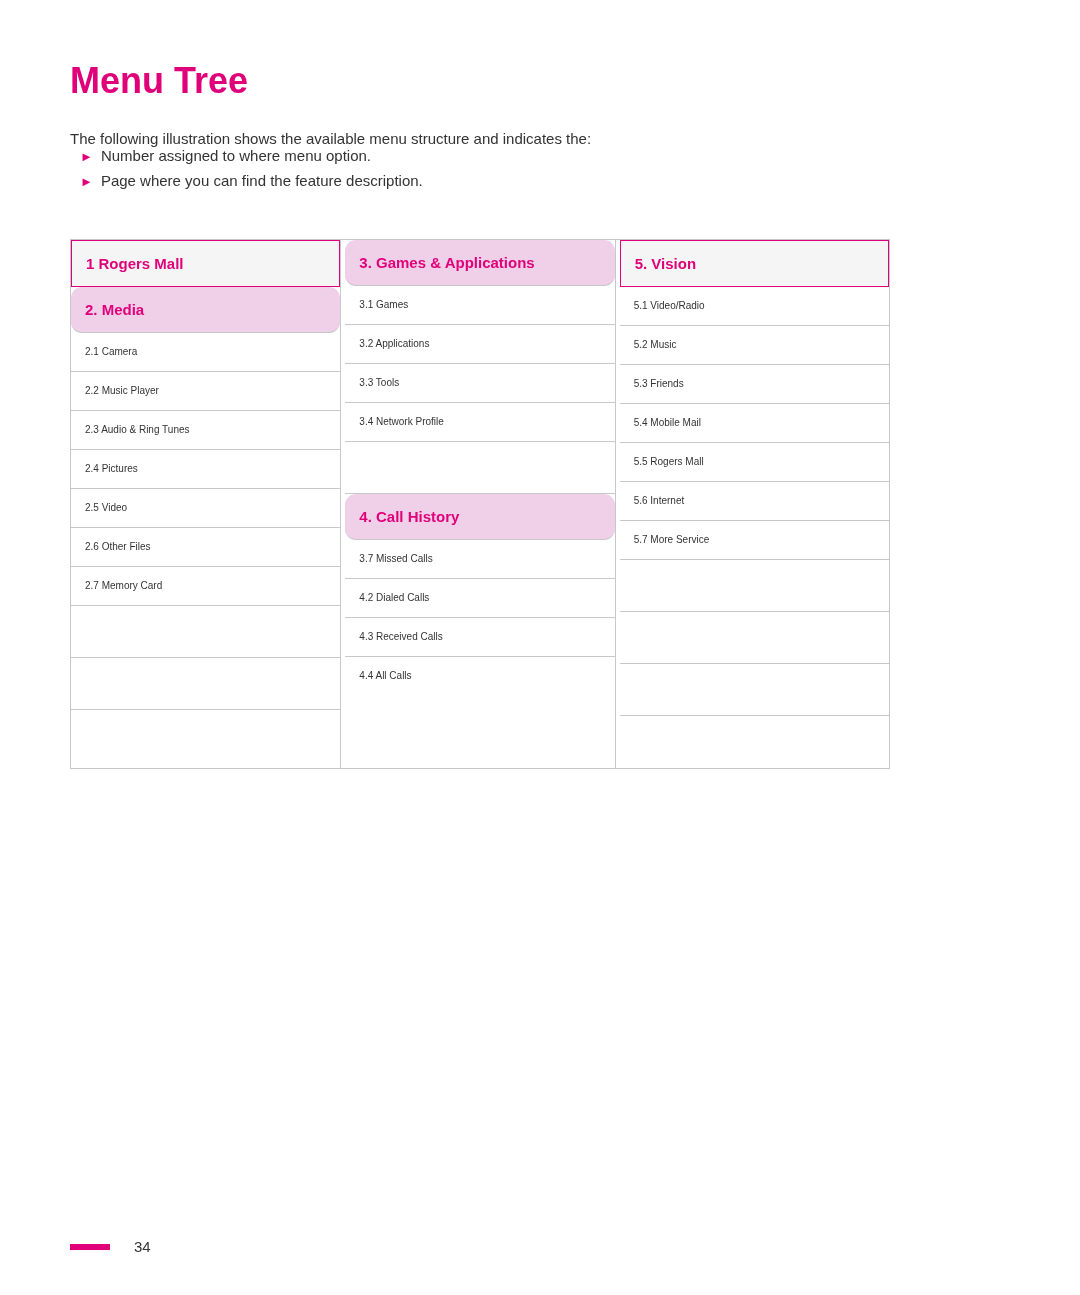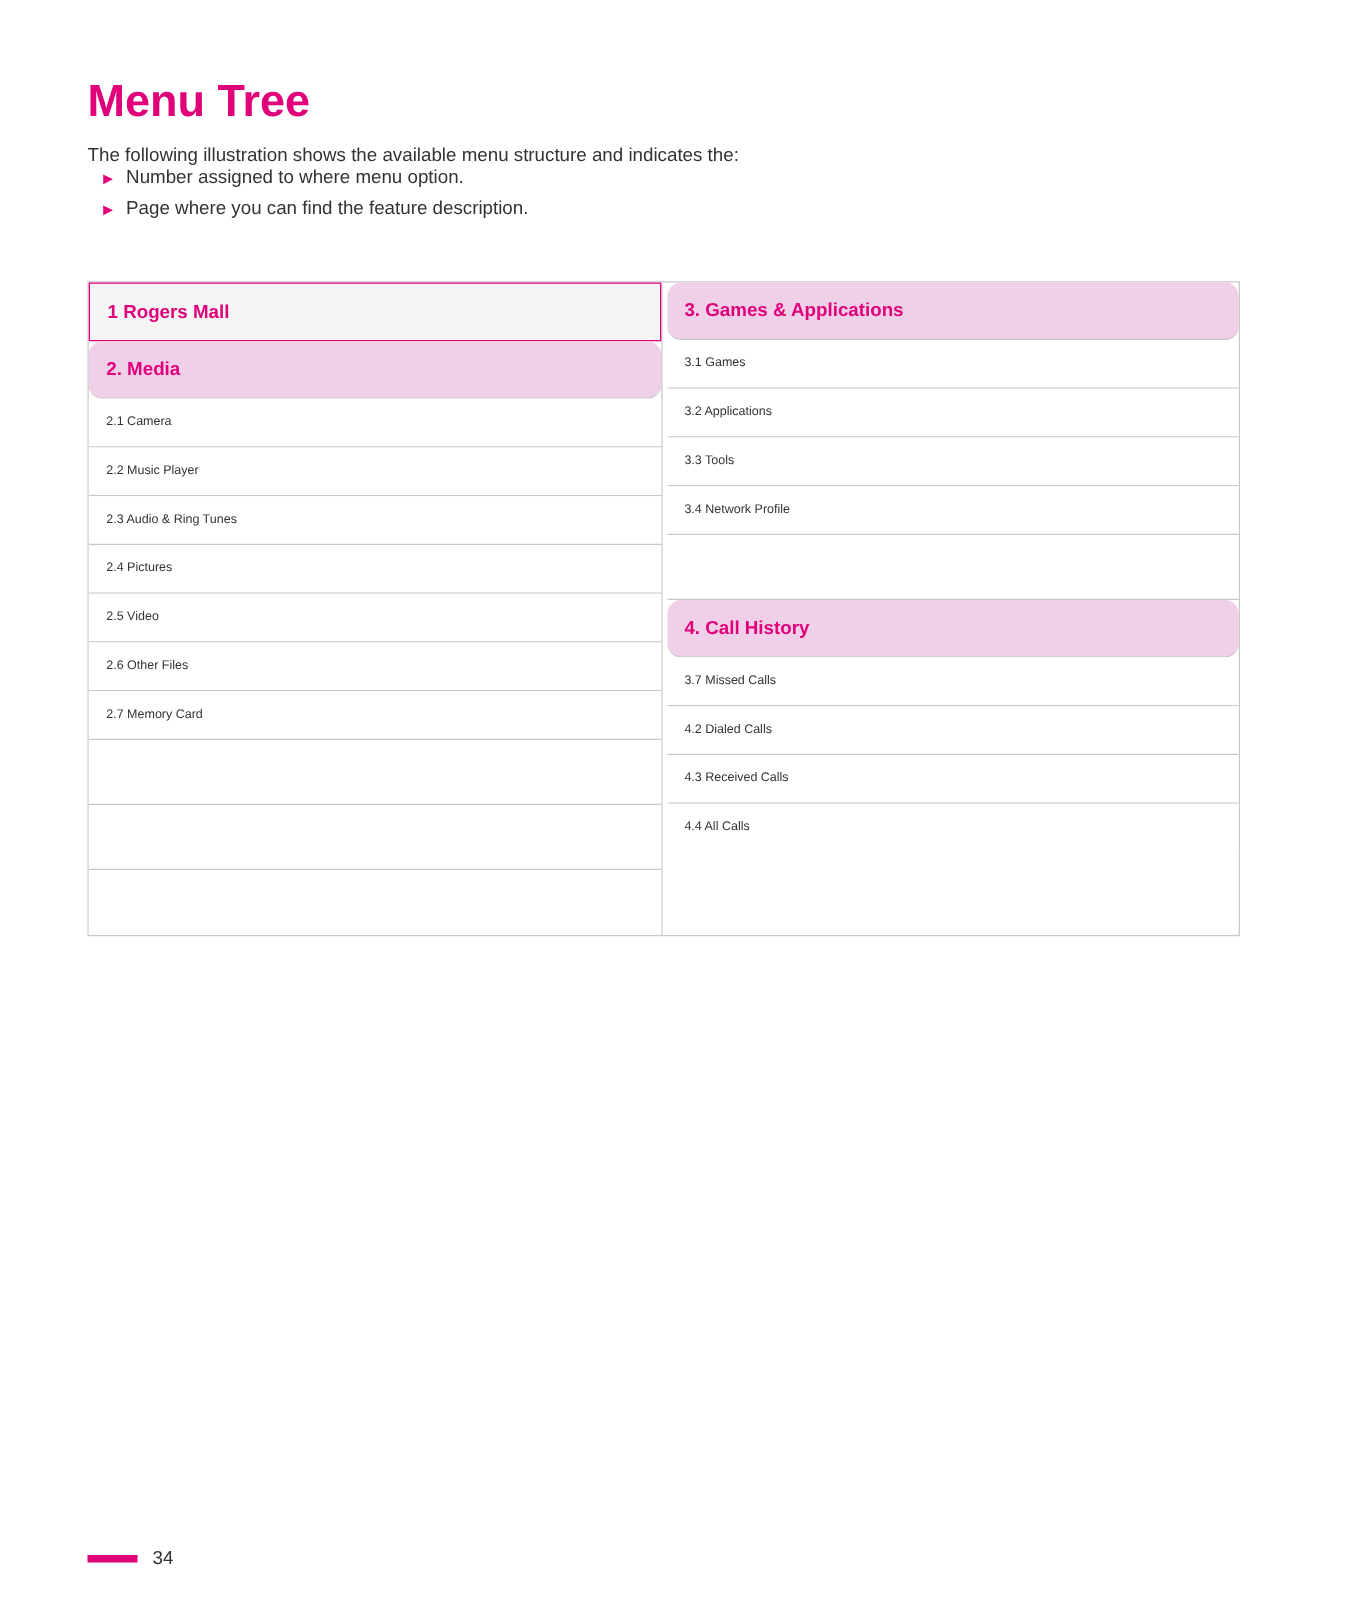--- a/index.html
+++ b/index.html
@@ -15,21 +15,21 @@
     }
 
     .page {
       padding: 60px 70px 80px 70px;
     }
 
     h1 {
       color: #e0007a;
       font-size: 36px;
       font-weight: 700;
-      margin-bottom: 14px;
+      margin-bottom: 28px;
     }
 
     .intro-text {
       font-size: 15px;
       color: #333;
     }
 
     .bullet-list {
       list-style: none;
       margin-bottom: 50px;
@@ -49,21 +49,21 @@
       color: #e0007a;
       font-size: 13px;
       margin-top: 2px;
       flex-shrink: 0;
     }
 
     .menu-tree-container {
       display: flex;
       gap: 4px;
       border: 1px solid #c8c8c8;
-      width: 922px;
+      width: 820px;
     }
 
     .menu-column {
       flex: 1;
       border-right: 1px solid #c8c8c8;
     }
 
     .menu-column:last-child {
       border-right: none;
     }
@@ -101,21 +101,21 @@
       min-height: 52px;
       background: #ffffff;
     }
 
     .page-footer {
       position: absolute;
       bottom: 40px;
       left: 70px;
       display: flex;
       align-items: center;
-      gap: 12px;
+      gap: 24px;
     }
 
     .footer-bar {
       width: 40px;
       height: 6px;
       background: #e0007a;
     }
 
     .footer-page-num {
       font-size: 15px;
@@ -166,20 +166,34 @@
       <div class="menu-item">3.3 Tools</div>
       <div class="menu-item">3.4 Network Profile</div>
       <div class="menu-item empty"></div>
       <div class="menu-item header-highlighted">4. Call History</div>
       <div class="menu-item">3.7 Missed Calls</div>
       <div class="menu-item">4.2 Dialed Calls</div>
       <div class="menu-item">4.3 Received Calls</div>
       <div class="menu-item">4.4 All Calls</div>
     </div>
 
+    <div class="menu-column">
+      <div class="menu-item header-pink">5. Vision</div>
+      <div class="menu-item">5.1 Video/Radio</div>
+      <div class="menu-item">5.2 Music</div>
+      <div class="menu-item">5.3 Friends</div>
+      <div class="menu-item">5.4 Mobile Mail</div>
+      <div class="menu-item">5.5 Rogers Mall</div>
+      <div class="menu-item">5.6 Internet</div>
+      <div class="menu-item">5.7 More Service</div>
+      <div class="menu-item empty"></div>
+      <div class="menu-item empty"></div>
+      <div class="menu-item empty"></div>
+      <div class="menu-item empty"></div>
+    </div>
 
   </div>
 
   <div class="page-footer">
     <div class="footer-bar"></div>
     <span class="footer-page-num">34</span>
   </div>
 
 </div>
 

